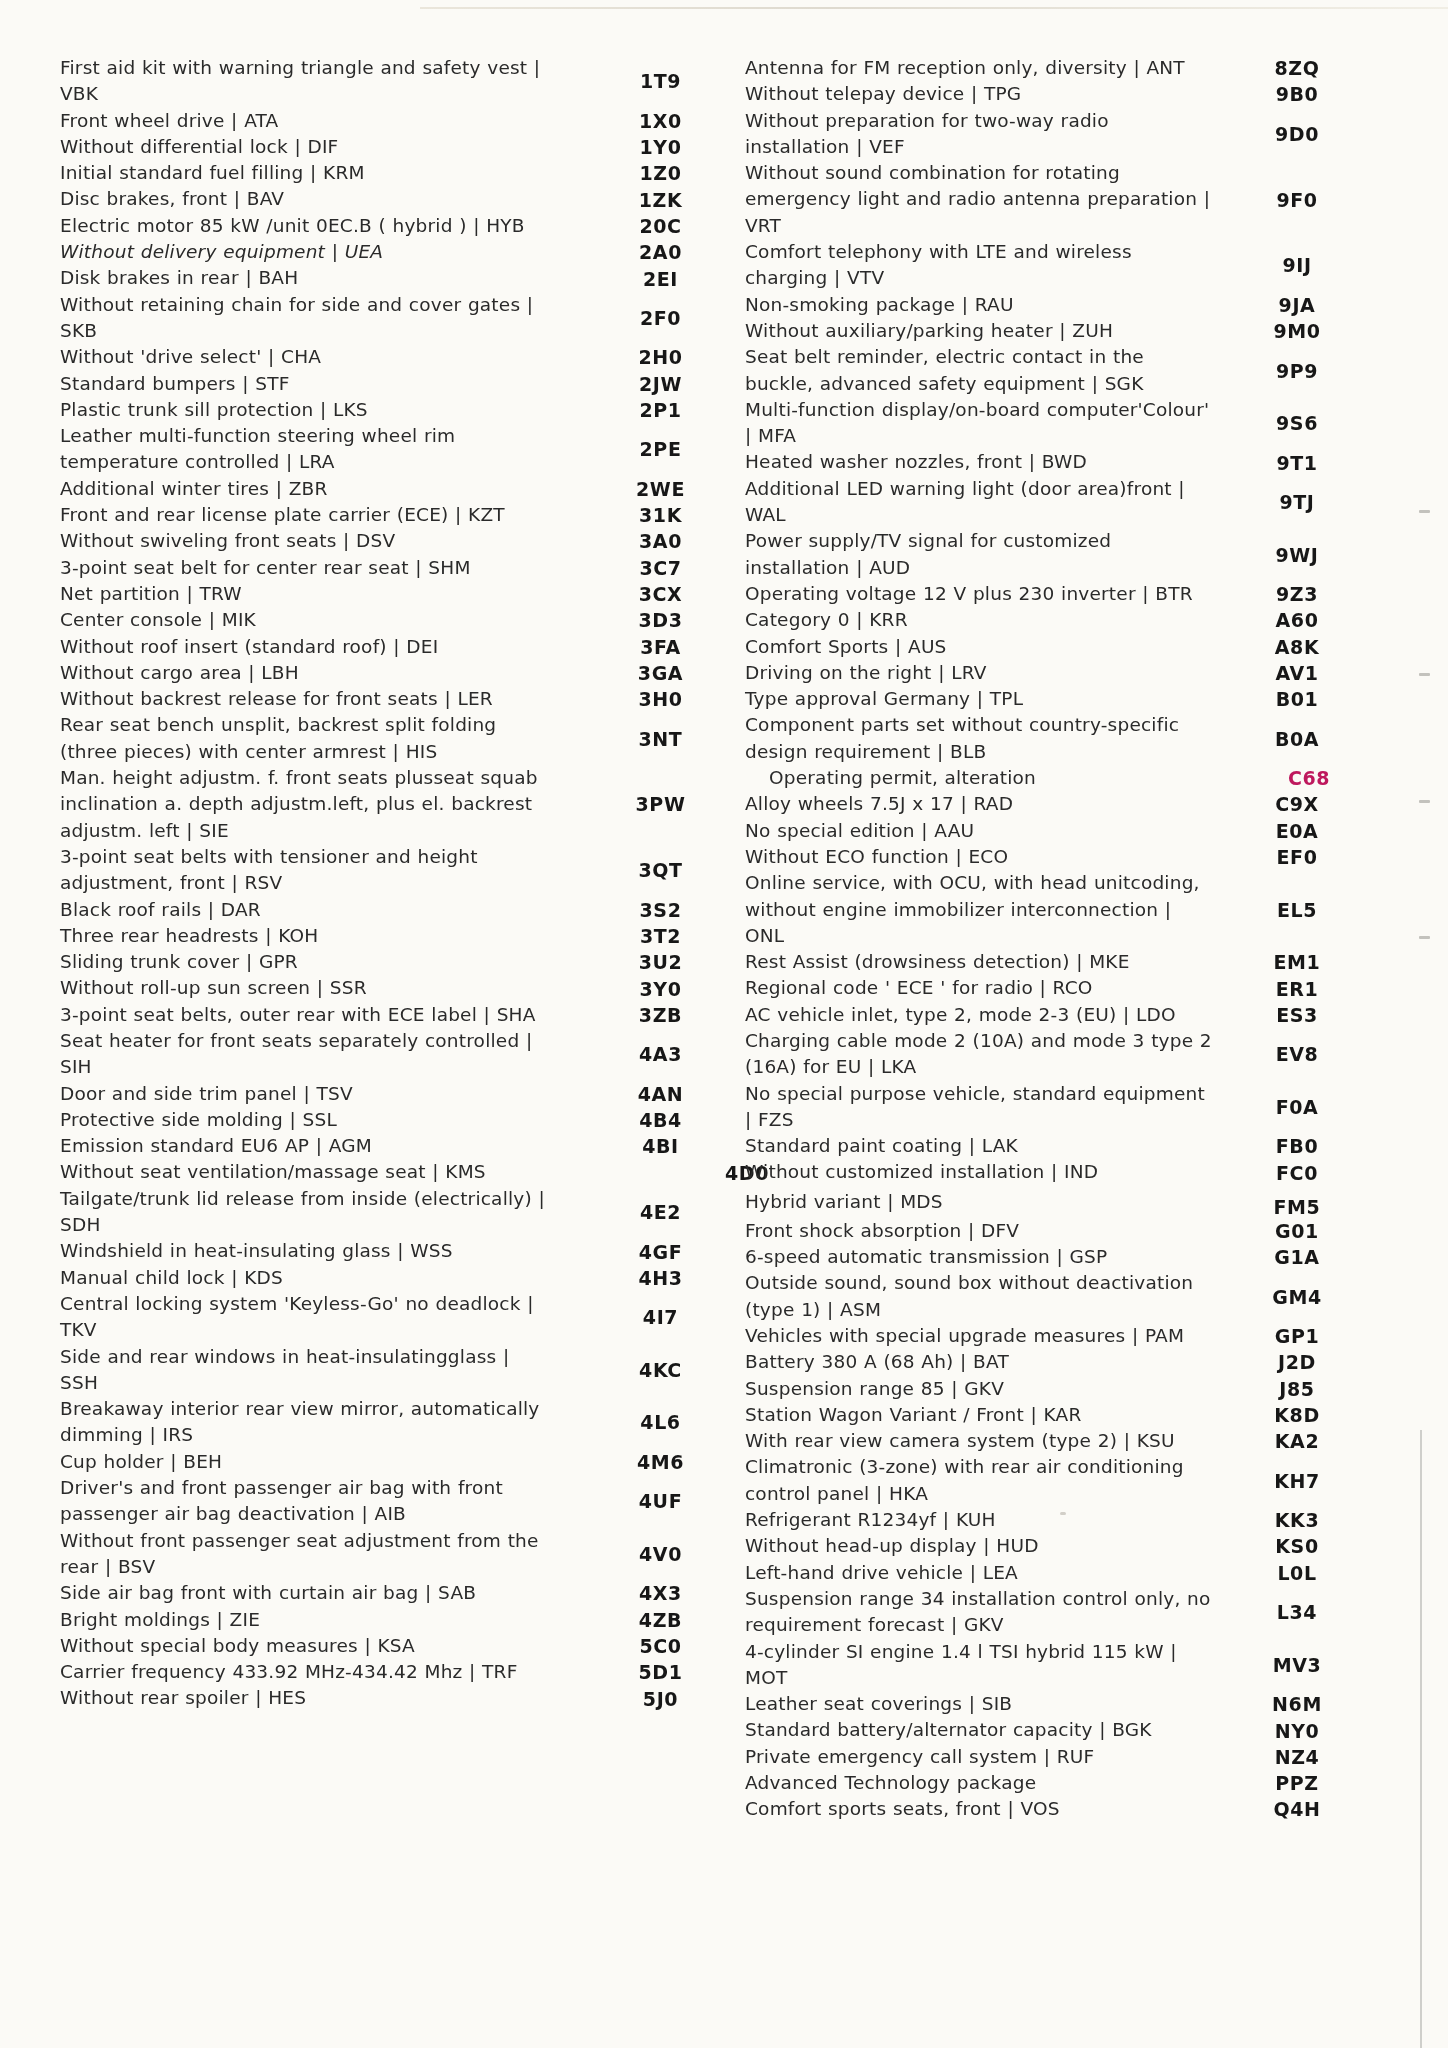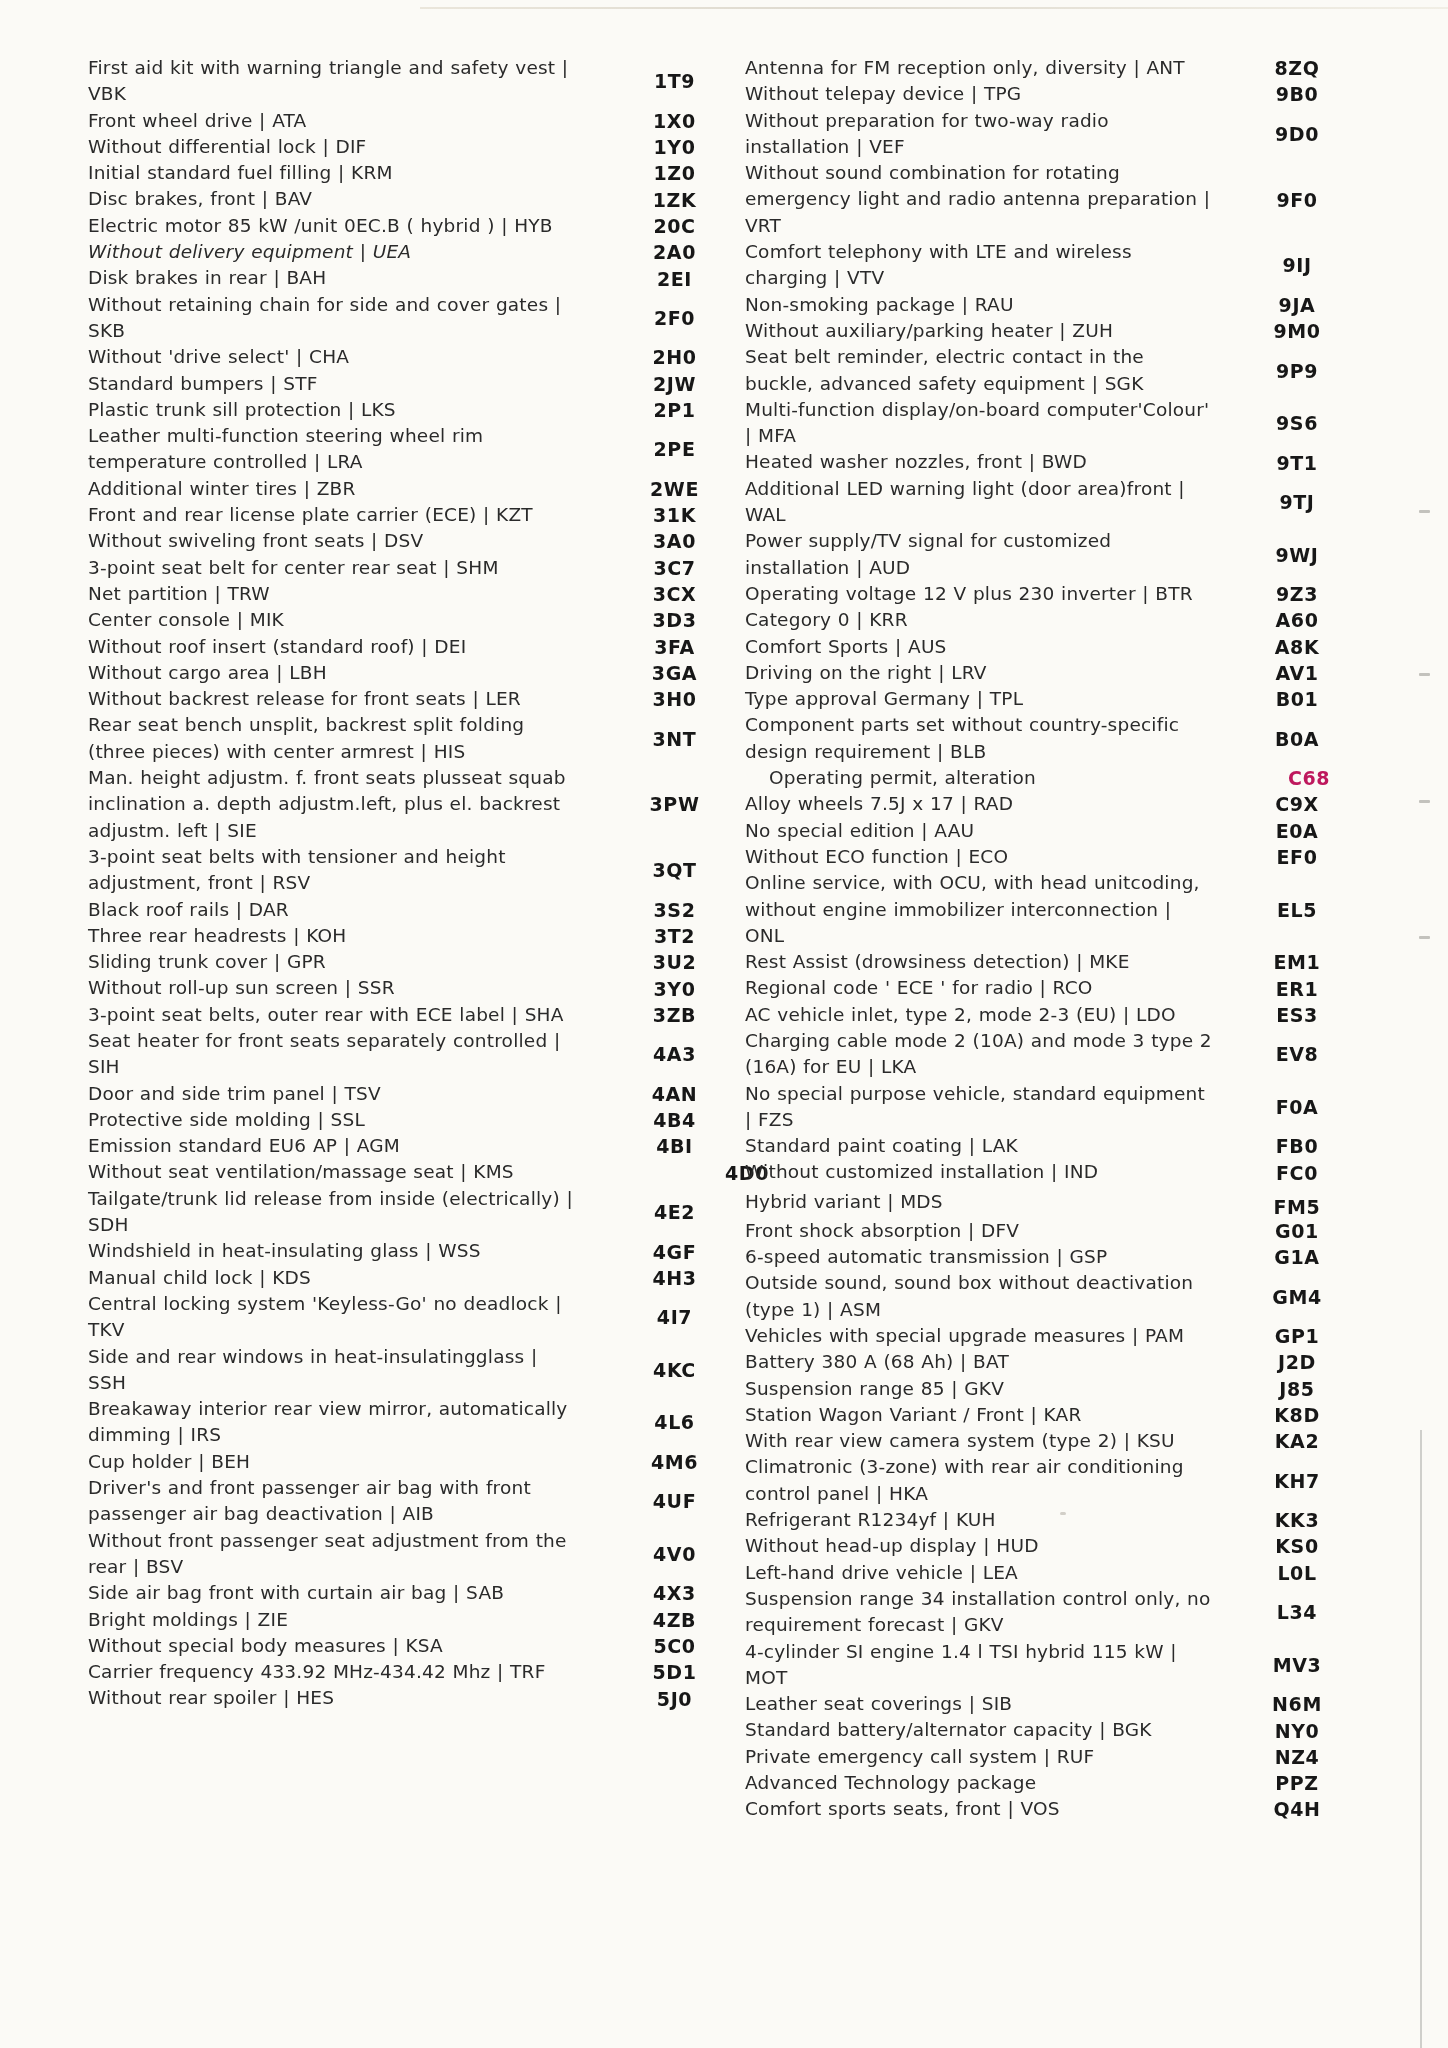--- a/index.html
+++ b/index.html
@@ -14,21 +14,21 @@
   #flow-left  { left: 60px;  width: 709px; }
   #flow-right { left: 745px; width: 634px; }
   .row { display: flex; align-items: center; }
   .desc {
     font-size: 18.5px;
     line-height: 26.3px;
     letter-spacing: 0.2px;
     word-spacing: 0.5px;
     color: #2a2a2a;
   }
-  #flow-left  .desc { width: 492px; margin-left: 28px; }
+  #flow-left  .desc { width: 492px; }
   #flow-right .desc { width: 470px; }
   .code {
     flex: 1;
     text-align: center;
     font-weight: 700;
     font-size: 19px;
     letter-spacing: 0.6px;
     color: #171717;
   }
   

